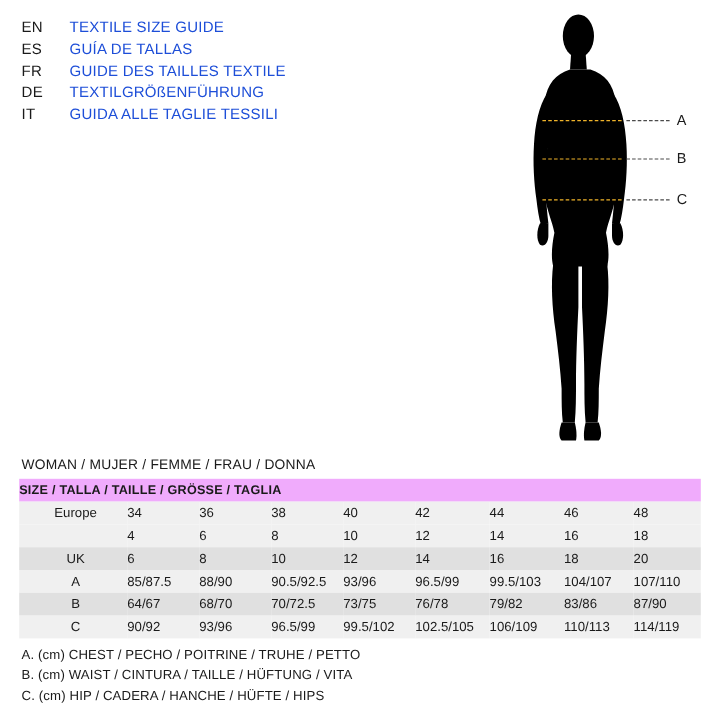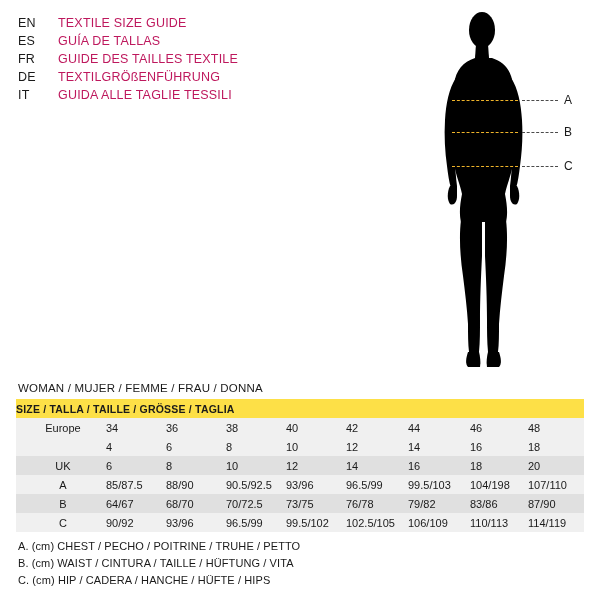--- a/index.html
+++ b/index.html
@@ -34,21 +34,21 @@
     height: 18px;
     font-size: 12.5px;
     letter-spacing: 0.2px;
   }
   .legend-code {
     width: 40px;
     flex: 0 0 40px;
     color: #1a1a1a;
   }
   .legend-text {
-    color: #be185d;
+    color: #1d4ed8;
     white-space: nowrap;
   }
 
   
   .figure-wrap {
     position: absolute;
     top: 8px;
     left: 430px;
     width: 160px;
     height: 368px;
@@ -95,21 +95,21 @@
     font-size: 11px;
     table-layout: fixed;
   }
   table.size-table td {
     padding: 2px 0 2px 0;
     height: 15px;
     vertical-align: middle;
     color: #1a1a1a;
   }
   .row-header td {
-    background: #fde047;
+    background: #f0abfc;
     font-weight: bold;
     font-size: 10.5px;
     letter-spacing: 0.2px;
     padding-left: 4px;
   }
   .row-light td { background: #f0f0f0; }
   .row-dark td  { background: #e0e0e0; }
   .col-label {
     padding-left: 4px !important;
     text-align: center;
@@ -297,21 +297,21 @@
         </tr>
 
         <tr class="row-light">
           <td class="col-label">A</td>
           <td class="cell">85/87.5</td>
           <td class="cell">88/90</td>
           <td class="cell">90.5/92.5</td>
           <td class="cell">93/96</td>
           <td class="cell">96.5/99</td>
           <td class="cell">99.5/103</td>
-          <td class="cell">104/198</td>
+          <td class="cell">104/107</td>
           <td class="cell">107/110</td>
         </tr>
 
         <tr class="row-dark">
           <td class="col-label">B</td>
           <td class="cell">64/67</td>
           <td class="cell">68/70</td>
           <td class="cell">70/72.5</td>
           <td class="cell">73/75</td>
           <td class="cell">76/78</td>

